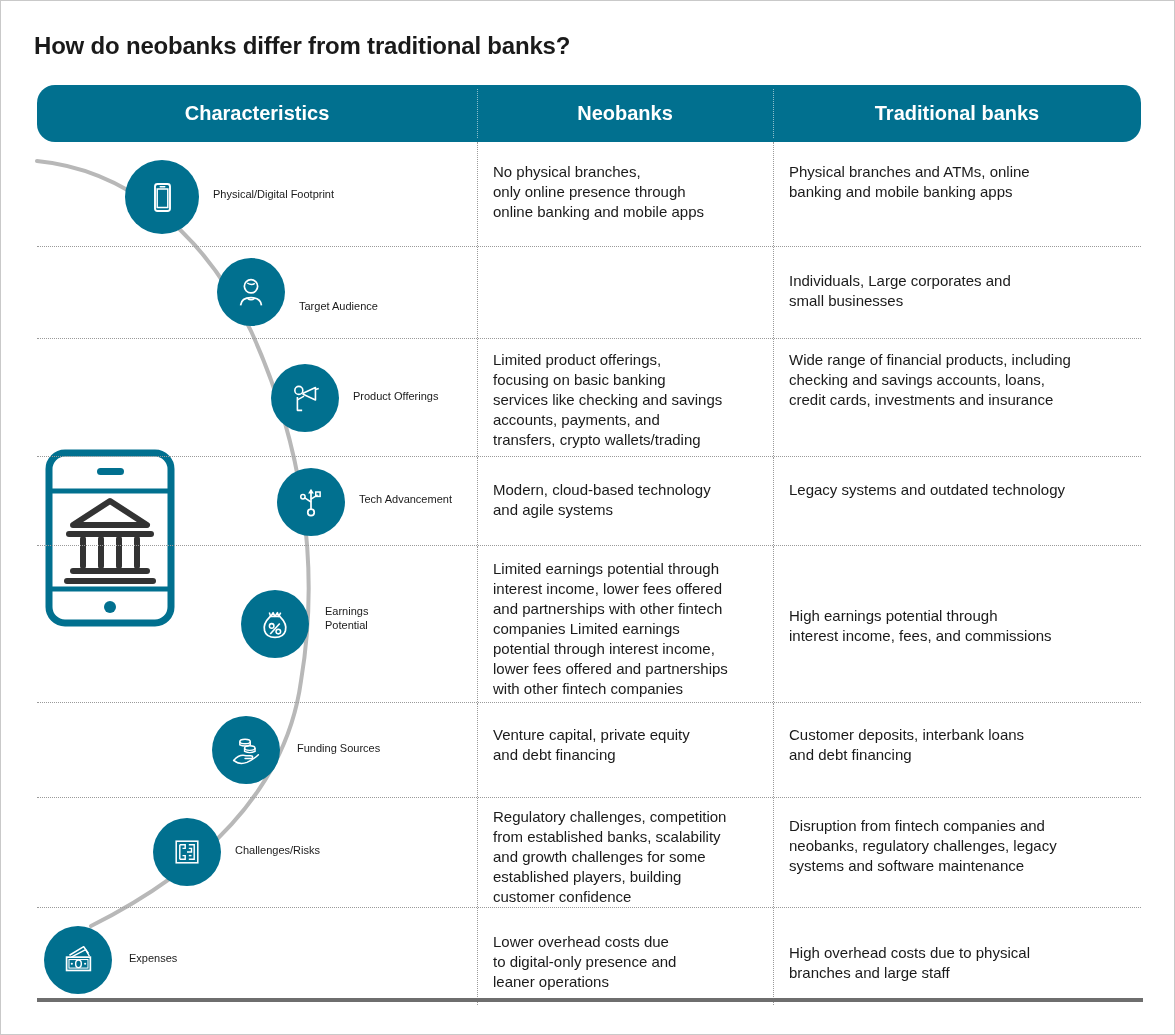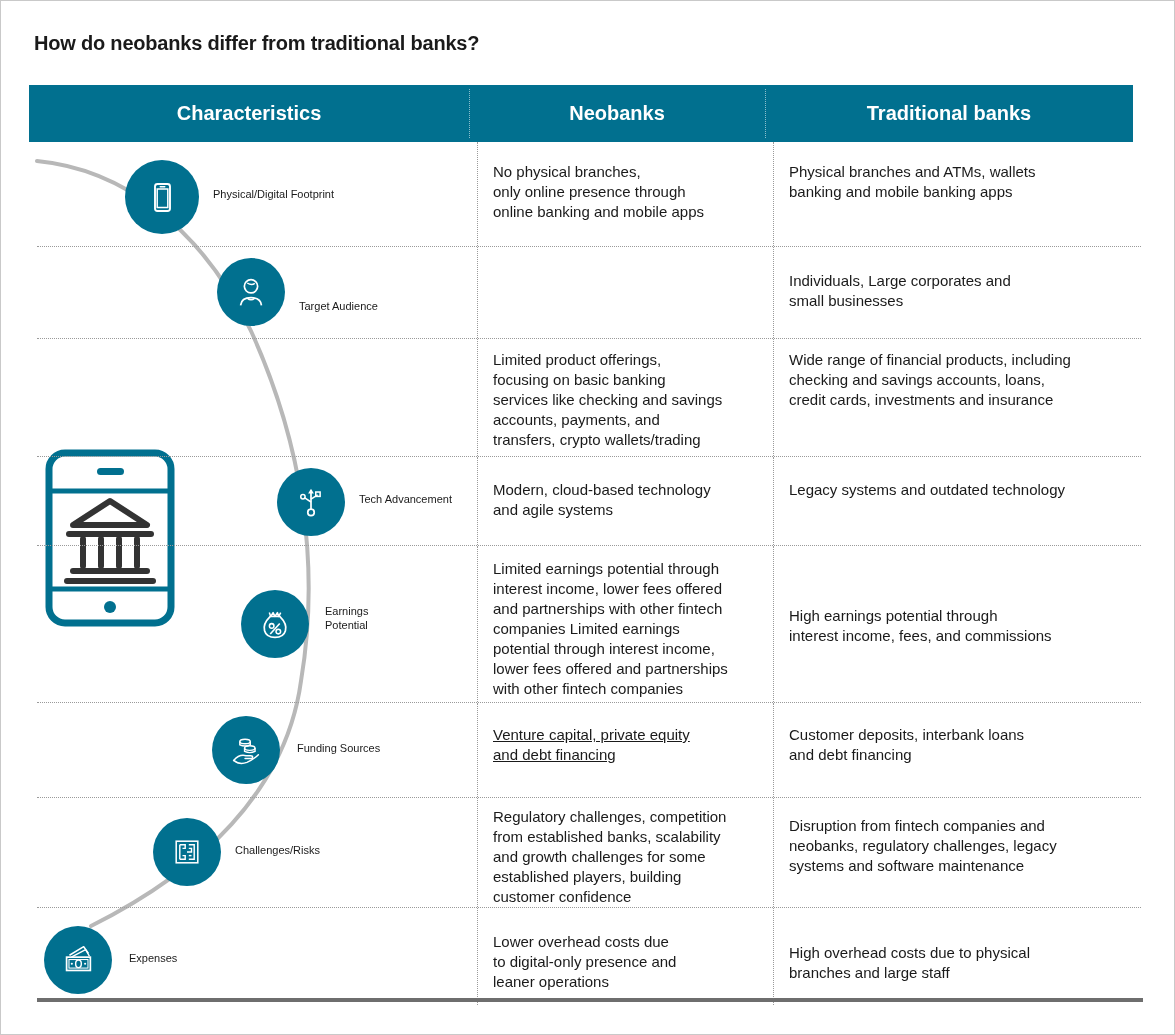--- a/index.html
+++ b/index.html
@@ -17,21 +17,21 @@
     background: #ffffff;
     border: 1px solid #c9c9c9;
     box-sizing: border-box;
     overflow: hidden;
   }
   
   #title {
     position: absolute;
     left: 33px;
     top: 31px;
-    font-size: 20px;
+    font-size: 24px;
     font-weight: bold;
     color: #1a1a1a;
     letter-spacing: -0.2px;
     white-space: nowrap;
   }
   
   #curve {
     position: absolute;
     left: 0;
     top: 0;
@@ -43,25 +43,26 @@
   #hero-phone {
     position: absolute;
     left: 44px;
     top: 448px;
     width: 130px;
     height: 178px;
   }
   
   #header-band {
     position: absolute;
-    left: 28px;
+    left: 36px;
     top: 84px;
     width: 1104px;
     height: 57px;
     background: #01708F;
+    border-radius: 18px;
   }
   .hdr-cell {
     position: absolute;
     top: 0;
     height: 57px;
     line-height: 57px;
     color: #ffffff;
     font-size: 20px;
     font-weight: bold;
     text-align: center;
@@ -192,21 +193,21 @@
             <rect x="13" y="7" width="15" height="27" rx="2.5" fill="none" stroke="#fff" stroke-width="1.9"></rect>
             <rect x="15.2" y="12" width="10.6" height="18.5" fill="none" stroke="#fff" stroke-width="1.5"></rect>
             <rect x="17.5" y="9" width="6" height="1.4" rx="0.7" fill="#fff"></rect>
           </svg>
         </div>
         <div class="char-label" style="left:176px; top:46px;">Physical/Digital Footprint</div>
       </div>
       <div class="desc-cell desc-neo" style="top:20px; white-space:pre-line;">No physical branches,
 only online presence through
 online banking and mobile apps</div>
-      <div class="desc-cell desc-trad" style="top:20px; white-space:pre-line;">Physical branches and ATMs, wallets
+      <div class="desc-cell desc-trad" style="top:20px; white-space:pre-line;">Physical branches and ATMs, online
 banking and mobile banking apps</div>
     </div>
 
     <div class="row" style="height:92px;">
       <div class="vdiv c1"></div>
       <div class="vdiv c2"></div>
       <div class="char-cell">
         <div class="icon-circle" style="left:180px; top:11px; width:68px; height:68px;">
           <svg viewBox="0 0 40 40" width="38" height="38">
             <circle cx="20" cy="14" r="7" fill="none" stroke="#fff" stroke-width="1.8"></circle>
@@ -217,20 +218,32 @@
         </div>
         <div class="char-label" style="left:262px; top:38px;margin-top:15px;">Target Audience</div>
       </div>
       <div class="desc-cell desc-trad" style="top:24px; white-space:pre-line;">Individuals, Large corporates and
 small businesses</div>
     </div>
 
     <div class="row" style="height:118px;">
       <div class="vdiv c1"></div>
       <div class="vdiv c2"></div>
+      <div class="char-cell">
+        <div class="icon-circle" style="left:234px; top:25px; width:68px; height:68px;">
+          <svg viewBox="0 0 40 40" width="38" height="38">
+            <circle cx="13.5" cy="12" r="4.2" fill="none" stroke="#fff" stroke-width="1.7"></circle>
+            <path d="M 18 15 L 31 9 L 31 22 L 18 16 Z" fill="none" stroke="#fff" stroke-width="1.7" stroke-linejoin="round"></path>
+            <line x1="31" y1="11" x2="34.5" y2="10" stroke="#fff" stroke-width="1.5"></line>
+            <path d="M 12 19 L 12 33 L 17 33" fill="none" stroke="#fff" stroke-width="1.7" stroke-linejoin="round"></path>
+            <path d="M 12 22 L 19 18" fill="none" stroke="#fff" stroke-width="1.5"></path>
+          </svg>
+        </div>
+        <div class="char-label" style="left:316px; top:51px;">Product Offerings</div>
+      </div>
       <div class="desc-cell desc-trad" style="top:11px; white-space:pre-line;">Wide range of financial products, including
 checking and savings accounts, loans,
 credit cards, investments and insurance</div>
       <div class="desc-cell desc-neo" style="top:11px; white-space:pre-line;">Limited product offerings,
 focusing on basic banking
 services like checking and savings
 accounts, payments, and
 transfers, crypto wallets/trading</div>
     </div>
 
@@ -292,21 +305,21 @@
             <ellipse cx="19" cy="11" rx="5.5" ry="2.4" fill="none" stroke="#fff" stroke-width="1.5"></ellipse>
             <path d="M 13.5 11 L 13.5 14.5 Q 19 17 24.5 14.5 L 24.5 11" fill="none" stroke="#fff" stroke-width="1.5"></path>
             <ellipse cx="24" cy="18" rx="5.5" ry="2.4" fill="none" stroke="#fff" stroke-width="1.5"></ellipse>
             <path d="M 18.5 18 L 18.5 21.5 Q 24 24 29.5 21.5 L 29.5 18" fill="none" stroke="#fff" stroke-width="1.5"></path>
             <path d="M 7 31 Q 13 24 20 26 L 25 26 Q 27 26 27 27.5 Q 27 29 25 29 L 19 29" fill="none" stroke="#fff" stroke-width="1.6" stroke-linejoin="round" stroke-linecap="round"></path>
             <path d="M 7 31 Q 13 36 21 33 Q 28 30 33 25" fill="none" stroke="#fff" stroke-width="1.6" stroke-linecap="round"></path>
           </svg>
         </div>
         <div class="char-label" style="left:260px; top:39px;">Funding Sources</div>
       </div>
-      <div class="desc-cell desc-neo" style="top:22px; white-space:pre-line;text-decoration:underline;">Venture capital, private equity
+      <div class="desc-cell desc-neo" style="top:22px; white-space:pre-line;">Venture capital, private equity
 and debt financing</div>
       <div class="desc-cell desc-trad" style="top:22px; white-space:pre-line;">Customer deposits, interbank loans
 and debt financing</div>
     </div>
 
     <div class="row" style="height:110px;">
       <div class="vdiv c1"></div>
       <div class="vdiv c2"></div>
       <div class="char-cell">
         <div class="icon-circle" style="left:116px; top:20px; width:68px; height:68px;">

